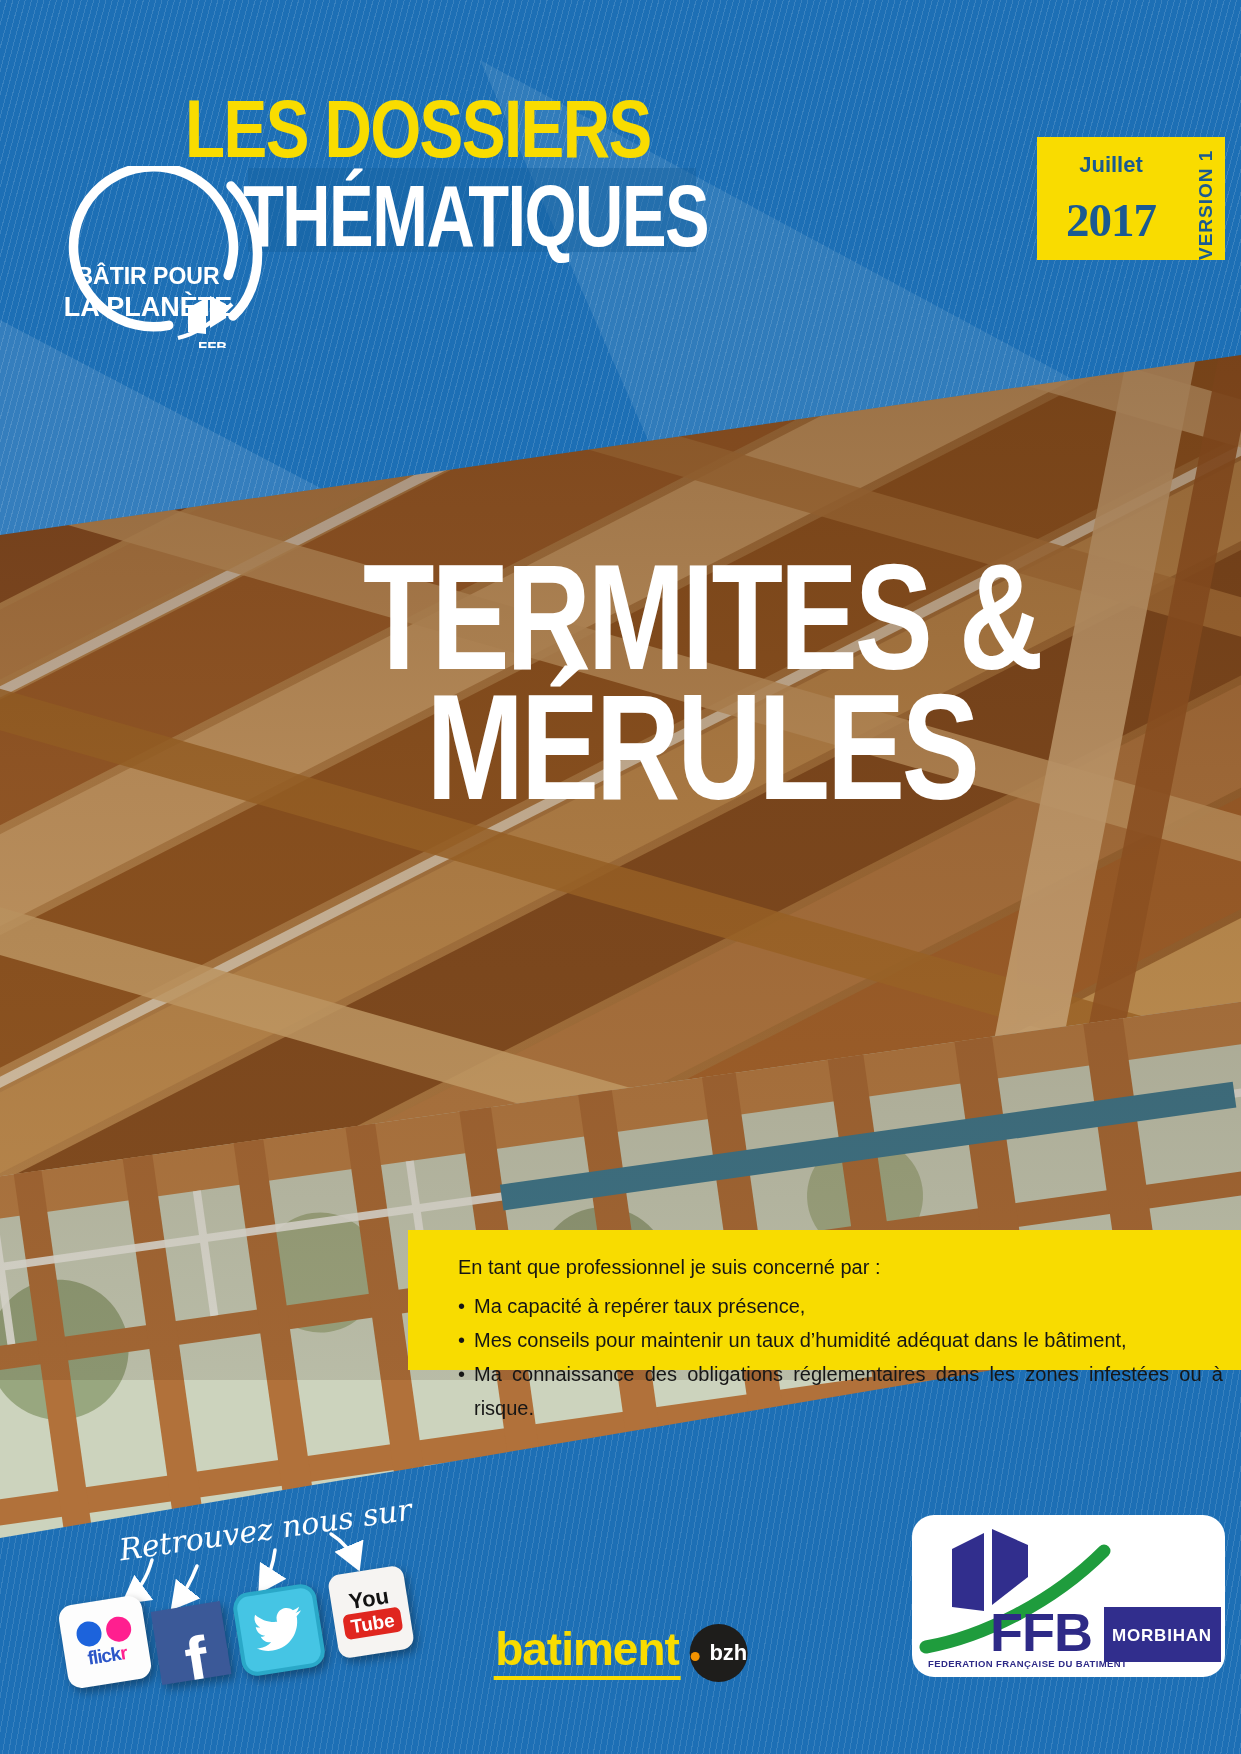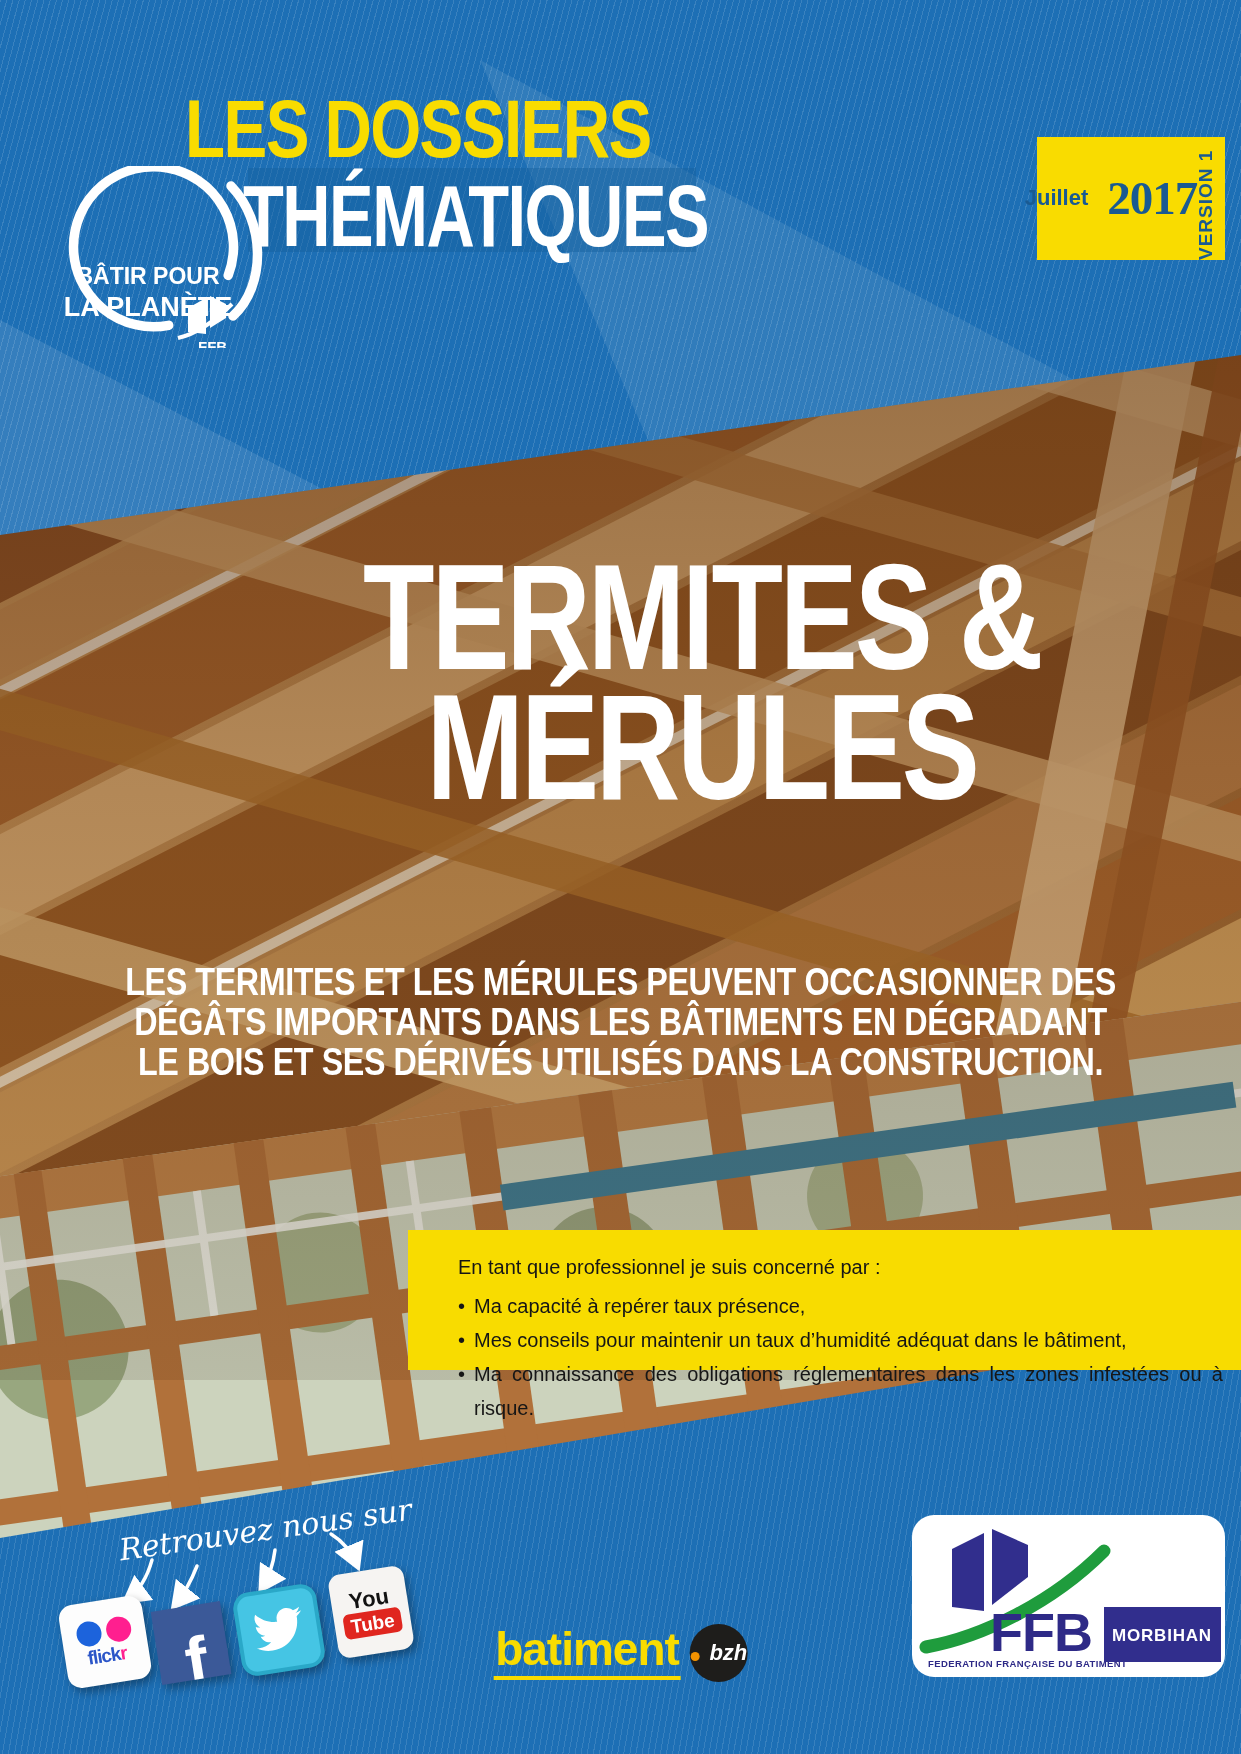--- a/index.html
+++ b/index.html
@@ -23,21 +23,21 @@
        background:rgba(23,96,158,.45);}
 
   .series{position:absolute;left:185px;top:88px;color:#f9dc00;line-height:1;}
   .series .l1{display:inline-block;font-weight:bold;font-size:82px;letter-spacing:-2px;
        transform:scaleX(.8);transform-origin:left top;}
   .series .l2{display:inline-block;font-weight:bold;font-size:88px;letter-spacing:-2px;color:#ffffff;
        transform:scaleX(.76);transform-origin:left top;margin-left:58px;margin-top:2px;}
 
   .issue-box{position:absolute;left:1037px;top:137px;width:188px;height:123px;background:#f9dc00;
        color:#1a5a92;}
-  .issue-left{position:absolute;left:0;top:0;bottom:0;right:40px;display:flex;flex-direction:row;
+  .issue-left{position:absolute;left:0;top:0;bottom:0;right:40px;display:flex;flex-direction:column;
        align-items:center;justify-content:center;gap:19px;}
   .issue-month{font-size:22px;font-weight:bold;line-height:1.1;}
   .issue-year{font-size:47px;font-weight:bold;line-height:1;letter-spacing:-1px;font-family:Liberation Serif, serif;}
   .issue-version{position:absolute;right:8px;top:0;bottom:0;display:flex;align-items:center;
        writing-mode:vertical-rl;transform:rotate(180deg);font-size:19px;font-weight:bold;letter-spacing:1px;}
 
   .circle-logo{position:absolute;left:48px;top:166px;}
 
   
   .title{position:absolute;right:201px;top:552px;z-index:3;text-align:center;color:#ffffff;line-height:130px;}
@@ -83,21 +83,21 @@
        transform:rotate(-9deg);display:flex;flex-direction:column;align-items:center;justify-content:center;gap:1px;}
   .yt-you{color:#121212;font-size:22px;font-weight:bold;line-height:1;}
   .yt-tube{background:#e0261f;color:#fff;font-size:19px;font-weight:bold;line-height:1;
        padding:3px 7px;border-radius:6px;}
 
   .site-logo{position:absolute;left:50%;top:1624px;transform:translateX(-50%);z-index:4;
        display:flex;align-items:center;gap:9px;}
   .site-name{color:#f9dc00;font-size:46px;font-weight:bold;line-height:1;
        border-bottom:4px solid #f9dc00;padding:0 2px 4px 2px;letter-spacing:-1px;}
   .site-badge{width:58px;height:58px;border-radius:50%;background:#1e1d1b;display:flex;
-       align-items:center;justify-content:center;gap:10px;font-style:italic;}
+       align-items:center;justify-content:center;gap:10px;}
   .site-dot{width:9px;height:9px;border-radius:50%;background:#f39200;margin-top:6px;}
   .site-tld{color:#fff;font-size:22px;font-weight:bold;}
 
   .ffb-card{position:absolute;left:912px;top:1515px;z-index:4;}
 
   .arrows{position:absolute;inset:0;z-index:4;pointer-events:none;}
 </style>
 </head>
 <body>
 
@@ -213,25 +213,20 @@
       </div>
       <span class="issue-version">VERSION 1</span>
     </div>
   </div>
 
   <div class="title">
     <span class="tl">TERMITES &amp;</span>
     <span class="tl">MÉRULES</span>
   </div>
 
-  <div class="subtitle">
-    <span class="sl">LES TERMITES ET LES MÉRULES PEUVENT OCCASIONNER DES</span>
-    <span class="sl">DÉGÂTS IMPORTANTS DANS LES BÂTIMENTS EN DÉGRADANT</span>
-    <span class="sl">LE BOIS ET SES DÉRIVÉS UTILISÉS DANS LA CONSTRUCTION.</span>
-  </div>
 
   <div class="info-box">
     <div class="heading">En tant que professionnel je suis concerné par :</div>
     <div class="li">
       <span class="dot">•</span>
       <span>Ma capacité à repérer taux présence,</span>
     </div>
     <div class="li">
       <span class="dot">•</span>
       <span>Mes conseils pour maintenir un taux d’humidité adéquat dans le bâtiment,</span>

